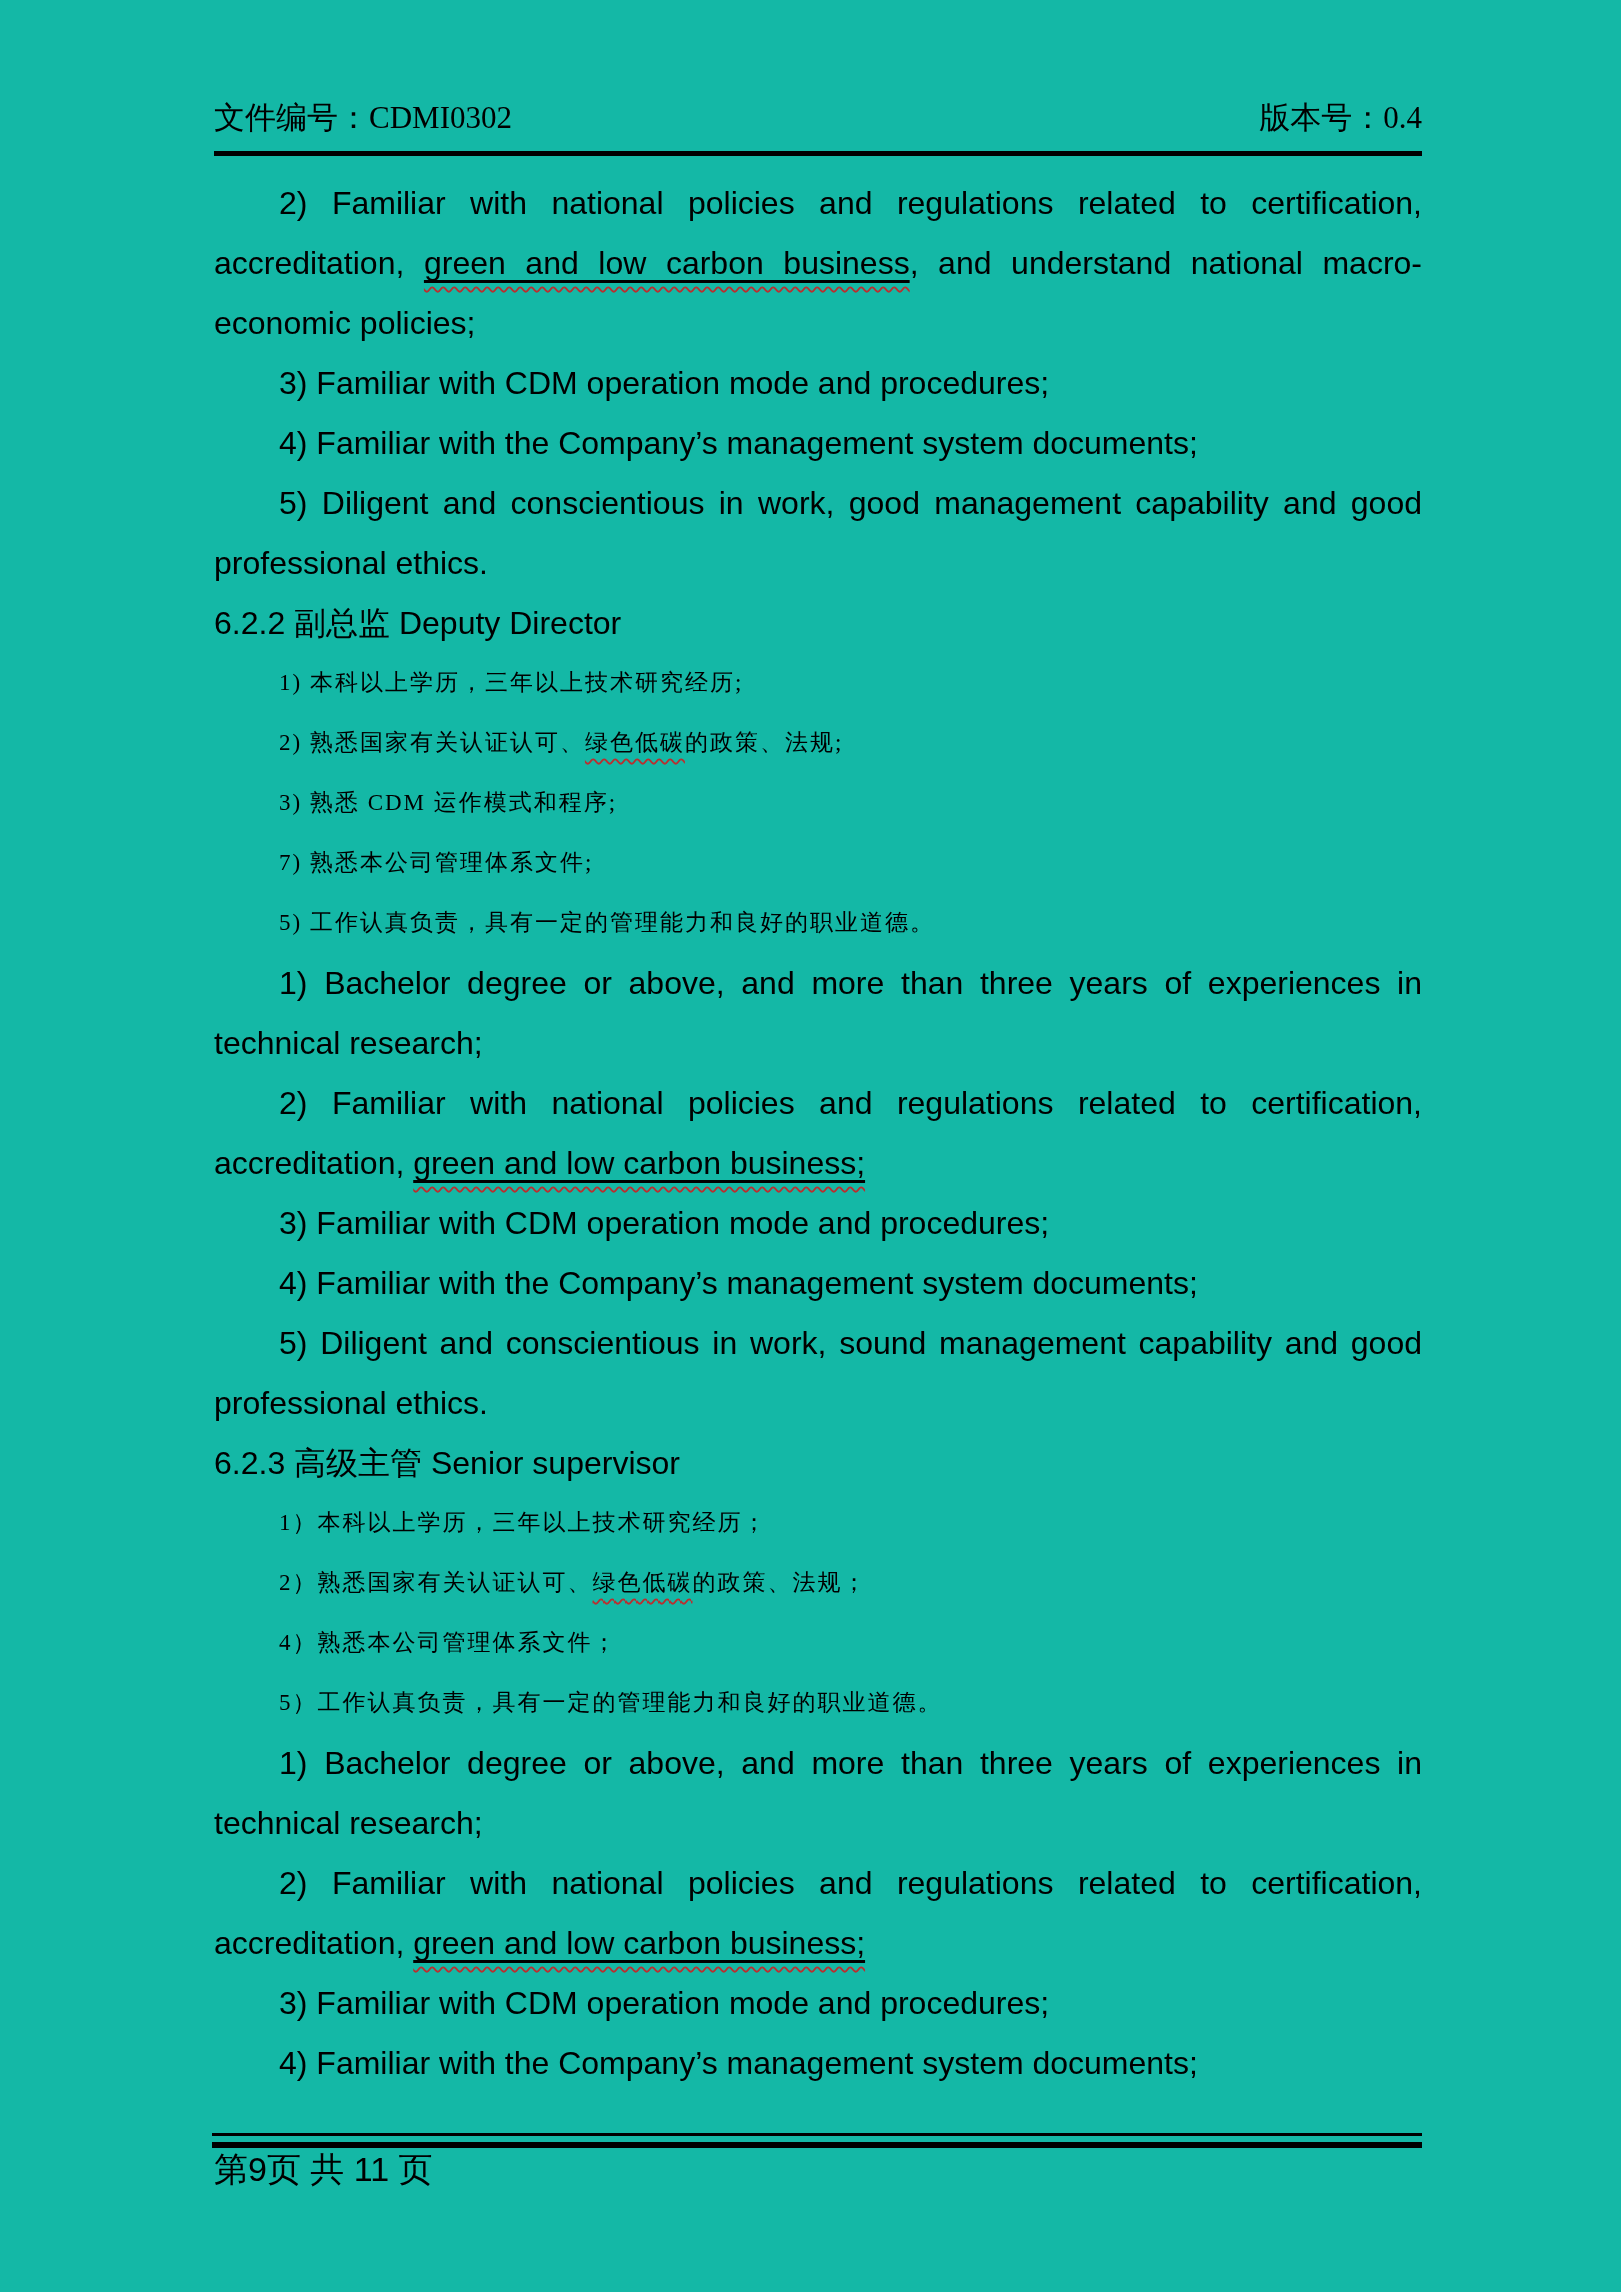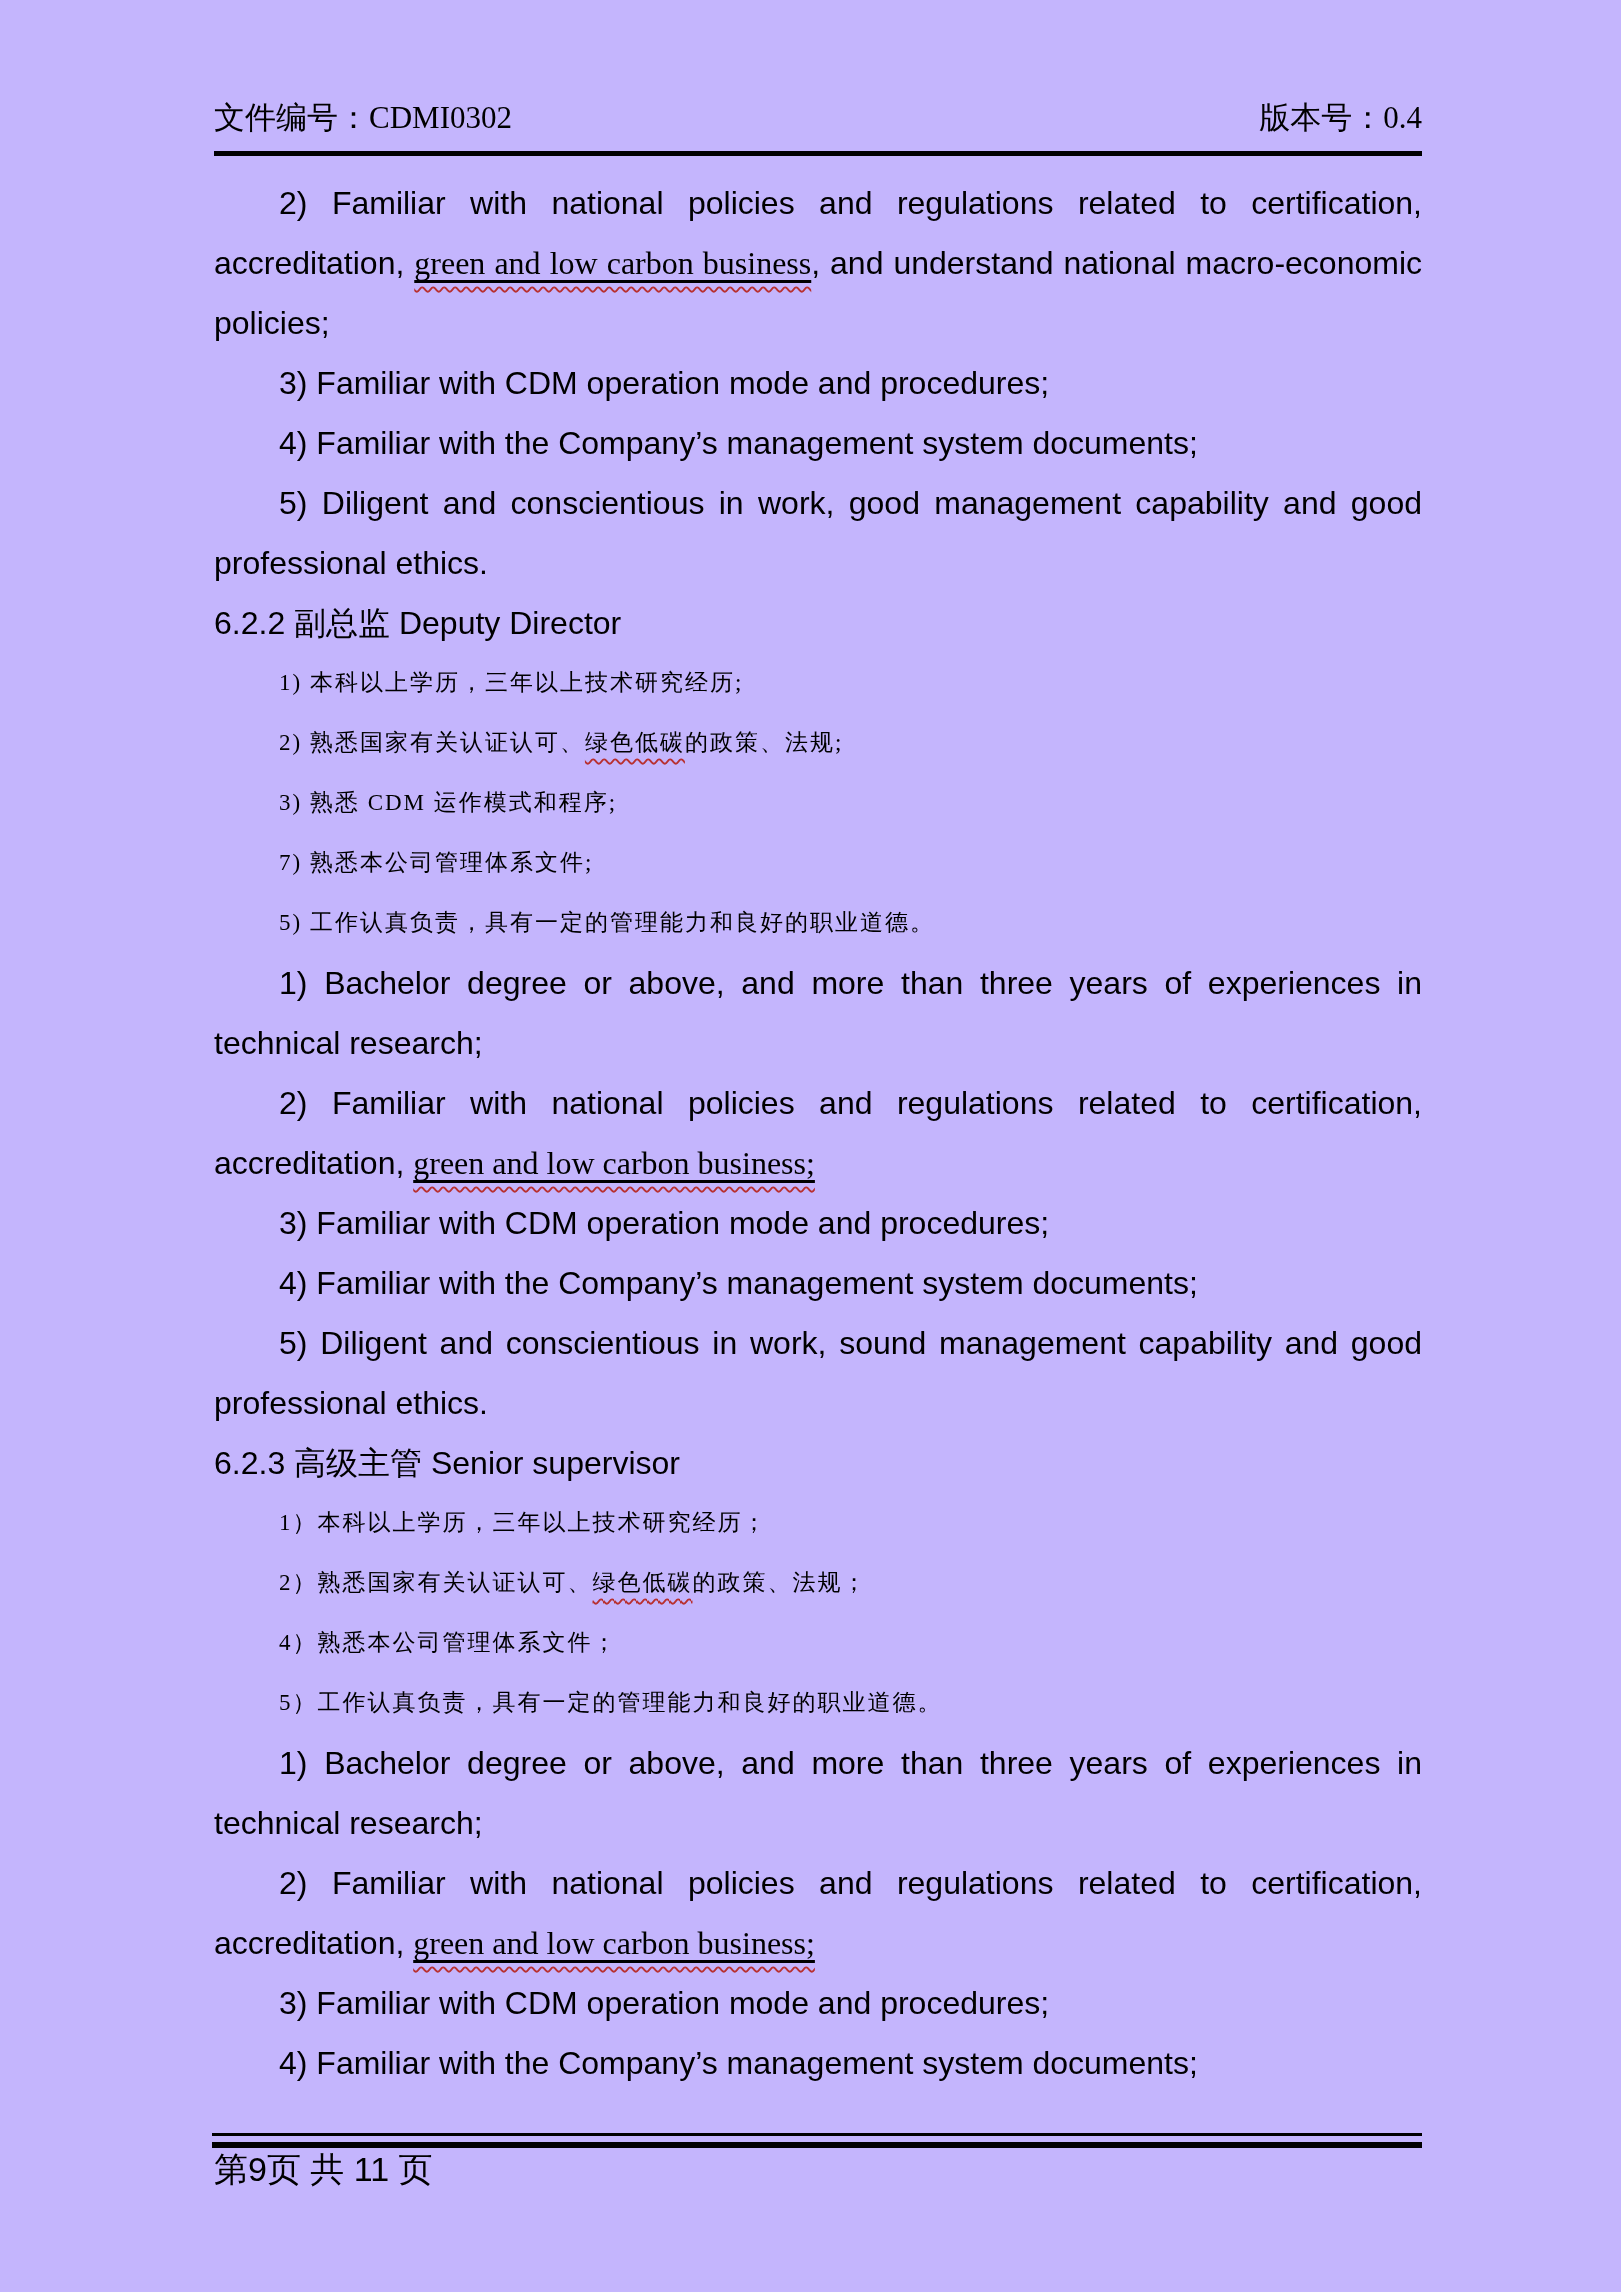--- a/index.html
+++ b/index.html
@@ -1,20 +1,20 @@
 <!DOCTYPE html>
 <html style="--squiggle: #b83030;"><head>
 <meta charset="utf-8">
 <style>
   html, body { margin: 0; padding: 0; background: #ffffff; }
   .page {
     position: relative;
     width: 1621px;
     height: 2293px;
-    background: #c4b5fd;
+    background: #14b8a6;
     color: #000000;
     overflow: hidden;
   }
   .content {
     position: absolute;
     left: 214px;
     top: 0;
     width: 1208px;
   }
   .doc-header {
@@ -58,21 +58,20 @@
     text-underline-offset: 5.9px;
     text-decoration-skip-ink: none;
   }
   .seg-squiggle {
     text-decoration-line: underline;
     text-decoration-style: wavy;
     text-decoration-color: var(--squiggle, #b83030);
     text-decoration-thickness: 2px;
     text-underline-offset: 7.8px;
     text-decoration-skip-ink: none;
-    font-family: Liberation Serif, serif;
   }
   .seg-squiggle.deep { text-underline-offset: 11.8px; }
   .footer-rules {
     position: absolute;
     left: 212px;
     width: 1210px;
     top: 2133px;
   }
   .rule-thin  { height: 0; border-top: 3.9px solid #000000; }
   .rule-thick { height: 0; border-top: 6.9px solid #000000; margin-top: 5.9px; }

